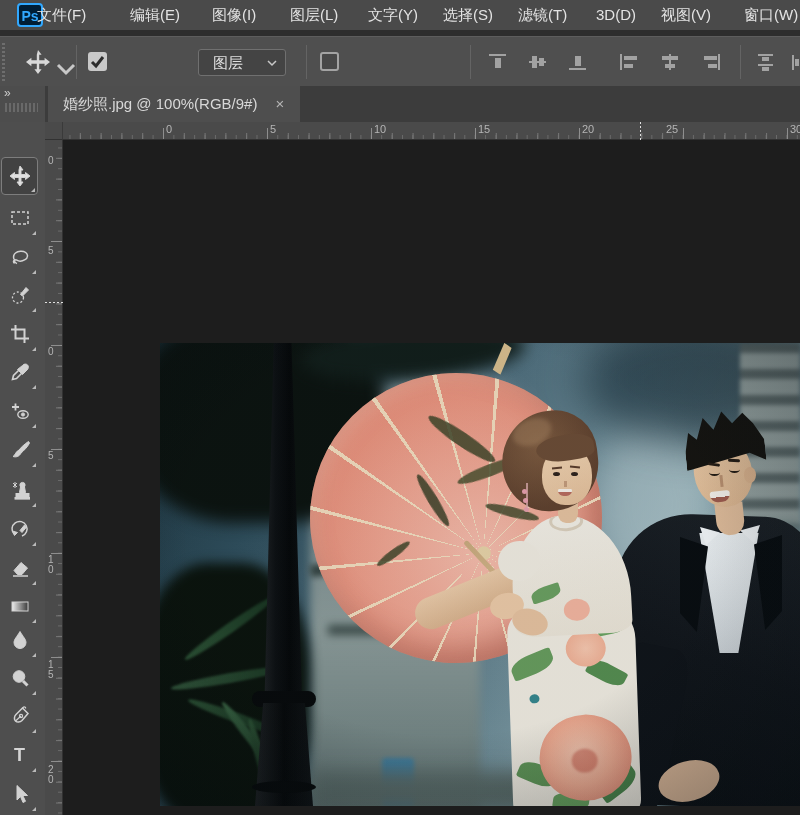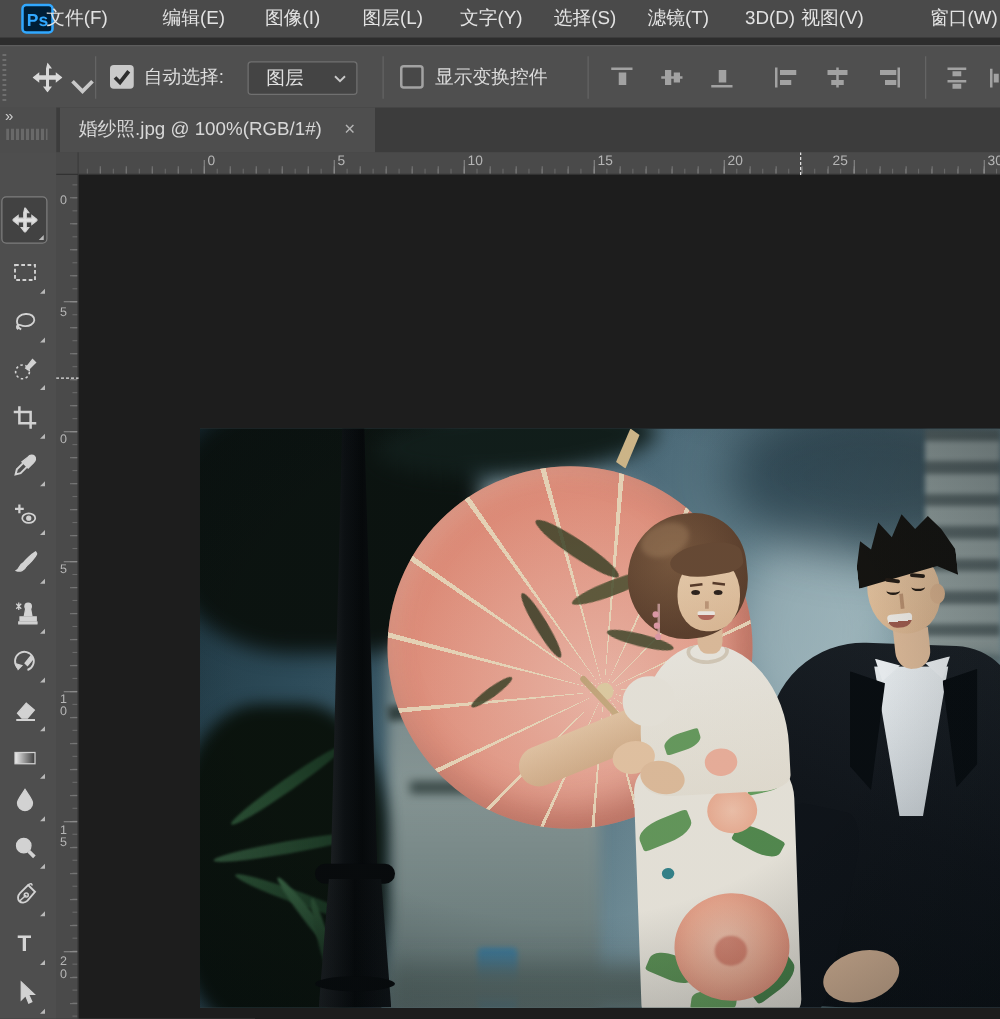--- a/index.html
+++ b/index.html
@@ -101,52 +101,50 @@
 <div id="menubar">
   <div id="ps-logo">Ps</div>
   <span class="menu-item" style="left:37px">文件(F)</span>
   <span class="menu-item" style="left:130px">编辑(E)</span>
   <span class="menu-item" style="left:212px">图像(I)</span>
   <span class="menu-item" style="left:290px">图层(L)</span>
   <span class="menu-item" style="left:368px">文字(Y)</span>
   <span class="menu-item" style="left:443px">选择(S)</span>
   <span class="menu-item" style="left:518px">滤镜(T)</span>
   <span class="menu-item" style="left:596px">3D(D)</span>
-  <span class="menu-item" style="left:641px">视图(V)</span>
+  <span class="menu-item" style="left:661px">视图(V)</span>
   <span class="menu-item" style="left:744px">窗口(W)</span>
 </div>
 <div id="menu-seam"></div>
 
 <div id="optionsbar">
   <div class="opt-grip"></div>
   <svg class="opt-icon" style="left:26px" viewBox="0 0 20 20">
     <path d="M10 0 L13 4 H11 V8.5 H15.5 V6.5 L20 10 L15.5 13.5 V11.5 H11 V16 H13 L10 20 L7 16 H9 V11.5 H4.5 V13.5 L0 10 L4.5 6.5 V8.5 H9 V4 Z" fill="#d8d8d8" stroke="none"></path>
   </svg>
   <svg class="opt-icon" style="left:54px;top:20px" width="12" height="8" viewBox="0 0 12 8">
     <polyline points="2,2 6,6 10,2" fill="none" stroke="#c8c8c8" stroke-width="1.5"></polyline>
   </svg>
   <div class="vsep" style="left:76px"></div>
 
   <div class="chk on" style="left:88px">
     <svg width="19" height="19" viewBox="0 0 19 19">
       <polyline points="4,10 8,14 15,5" fill="none" stroke="#2d2d2d" stroke-width="3"></polyline>
     </svg>
   </div>
-  <span class="opt-label" style="left:115px">自动选择:</span>
 
   <div id="layer-dd">
     <span>图层</span>
     <svg width="12" height="8" viewBox="0 0 12 8">
       <polyline points="2,2 6,6 10,2" fill="none" stroke="#c8c8c8" stroke-width="1.5"></polyline>
     </svg>
   </div>
   <div class="vsep" style="left:306px"></div>
 
   <div class="chk off" style="left:320px"></div>
-  <span class="opt-label" style="left:348px">显示变换控件</span>
   <div class="vsep" style="left:470px"></div>
 
   <svg class="ai" style="left:486px" viewBox="0 0 24 20">
     <rect x="3" y="2" width="17" height="2"></rect>
       <rect x="9" y="6" width="6" height="10"></rect>
   </svg>
   <svg class="ai" style="left:526px" viewBox="0 0 24 20">
     <rect x="3" y="9" width="17" height="2"></rect>
       <rect x="6" y="4" width="5" height="12"></rect>
       <rect x="13" y="6" width="5" height="8"></rect>
@@ -184,21 +182,21 @@
       <rect x="15" y="7" width="4" height="7"></rect>
   </svg>
 </div>
 
 <div id="panelhead">
   <span id="collapse">»</span>
   <div id="tb-grip"></div>
 </div>
 <div id="tabstrip">
   <div id="tab-active">
-    <span>婚纱照.jpg @ 100%(RGB/1#)</span><span id="tab-close">×</span>
+    <span>婚纱照.jpg @ 100%(RGB/9#)</span><span id="tab-close">×</span>
   </div>
 </div>
 
 <div id="toolbar">
   <div class="tool sel" style="top:35px">
     <svg width="20" height="20" viewBox="0 0 20 20">
         <path d="M10 0 L13 4 H11 V8.5 H15.5 V6.5 L20 10 L15.5 13.5 V11.5 H11 V16 H13 L10 20 L7 16 H9 V11.5 H4.5 V13.5 L0 10 L4.5 6.5 V8.5 H9 V4 Z" fill="#e0e0e0" stroke="none"></path>
       </svg>
     <i class="fly"></i>
   </div>

